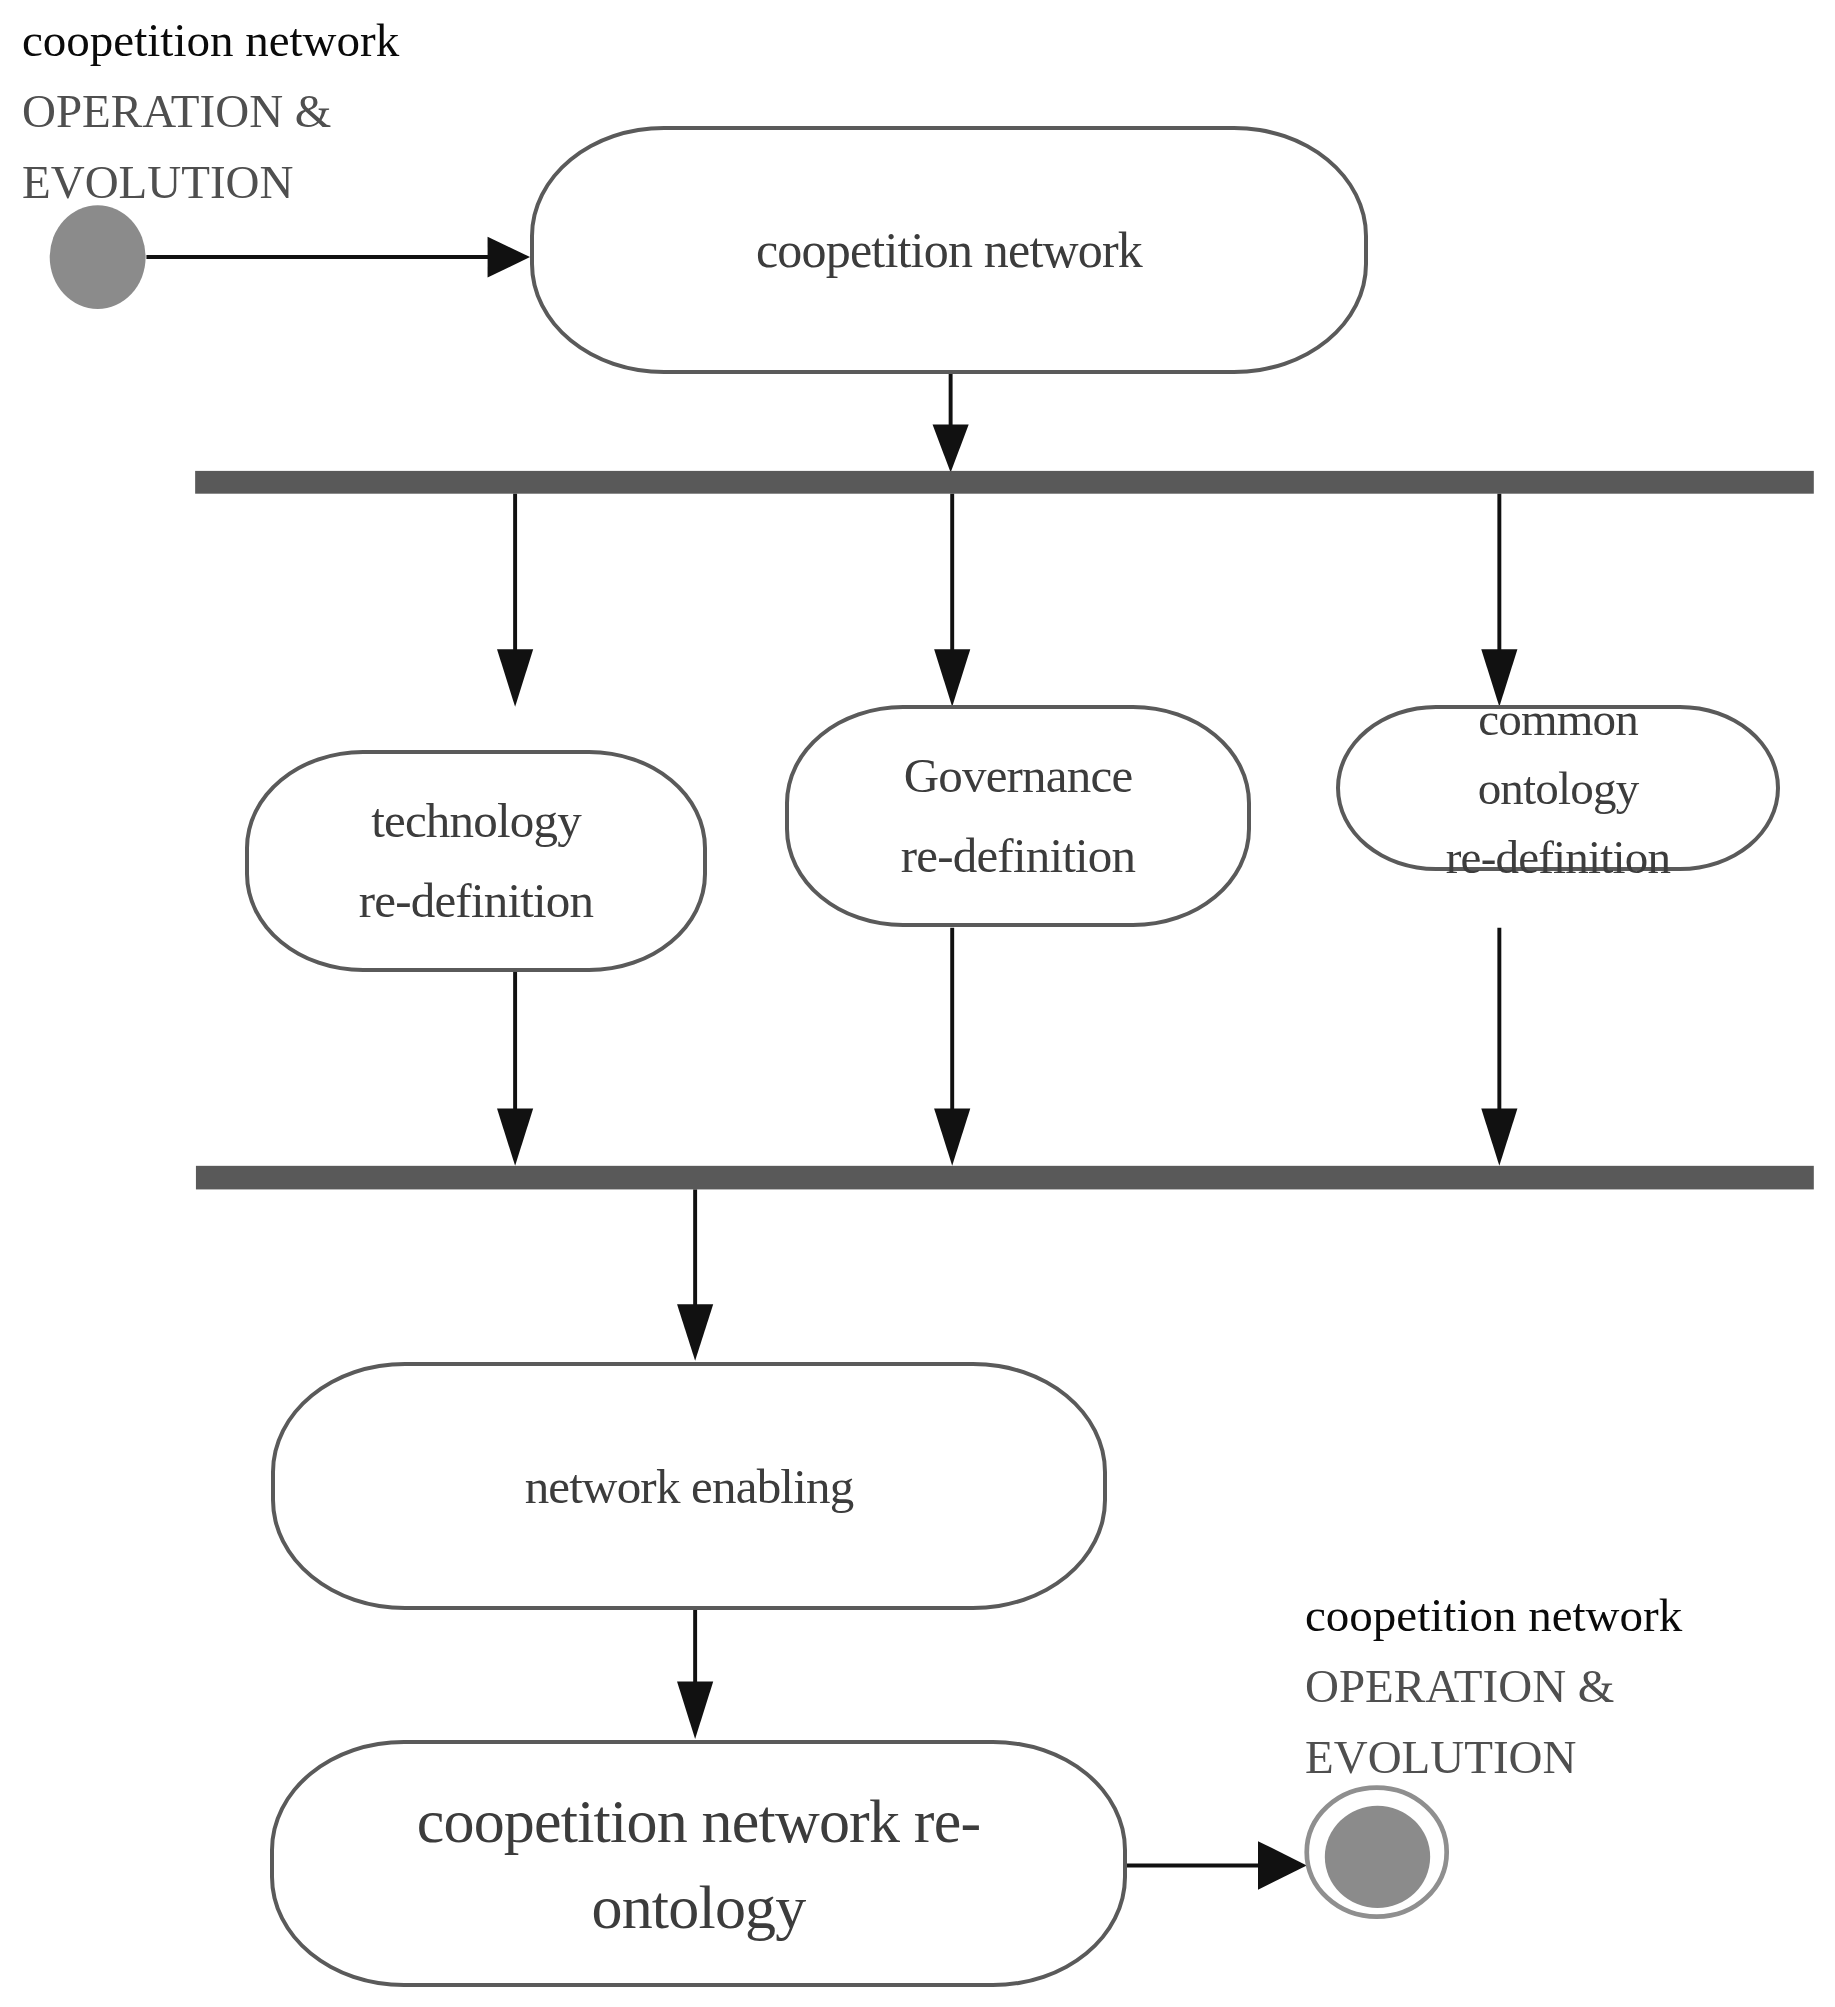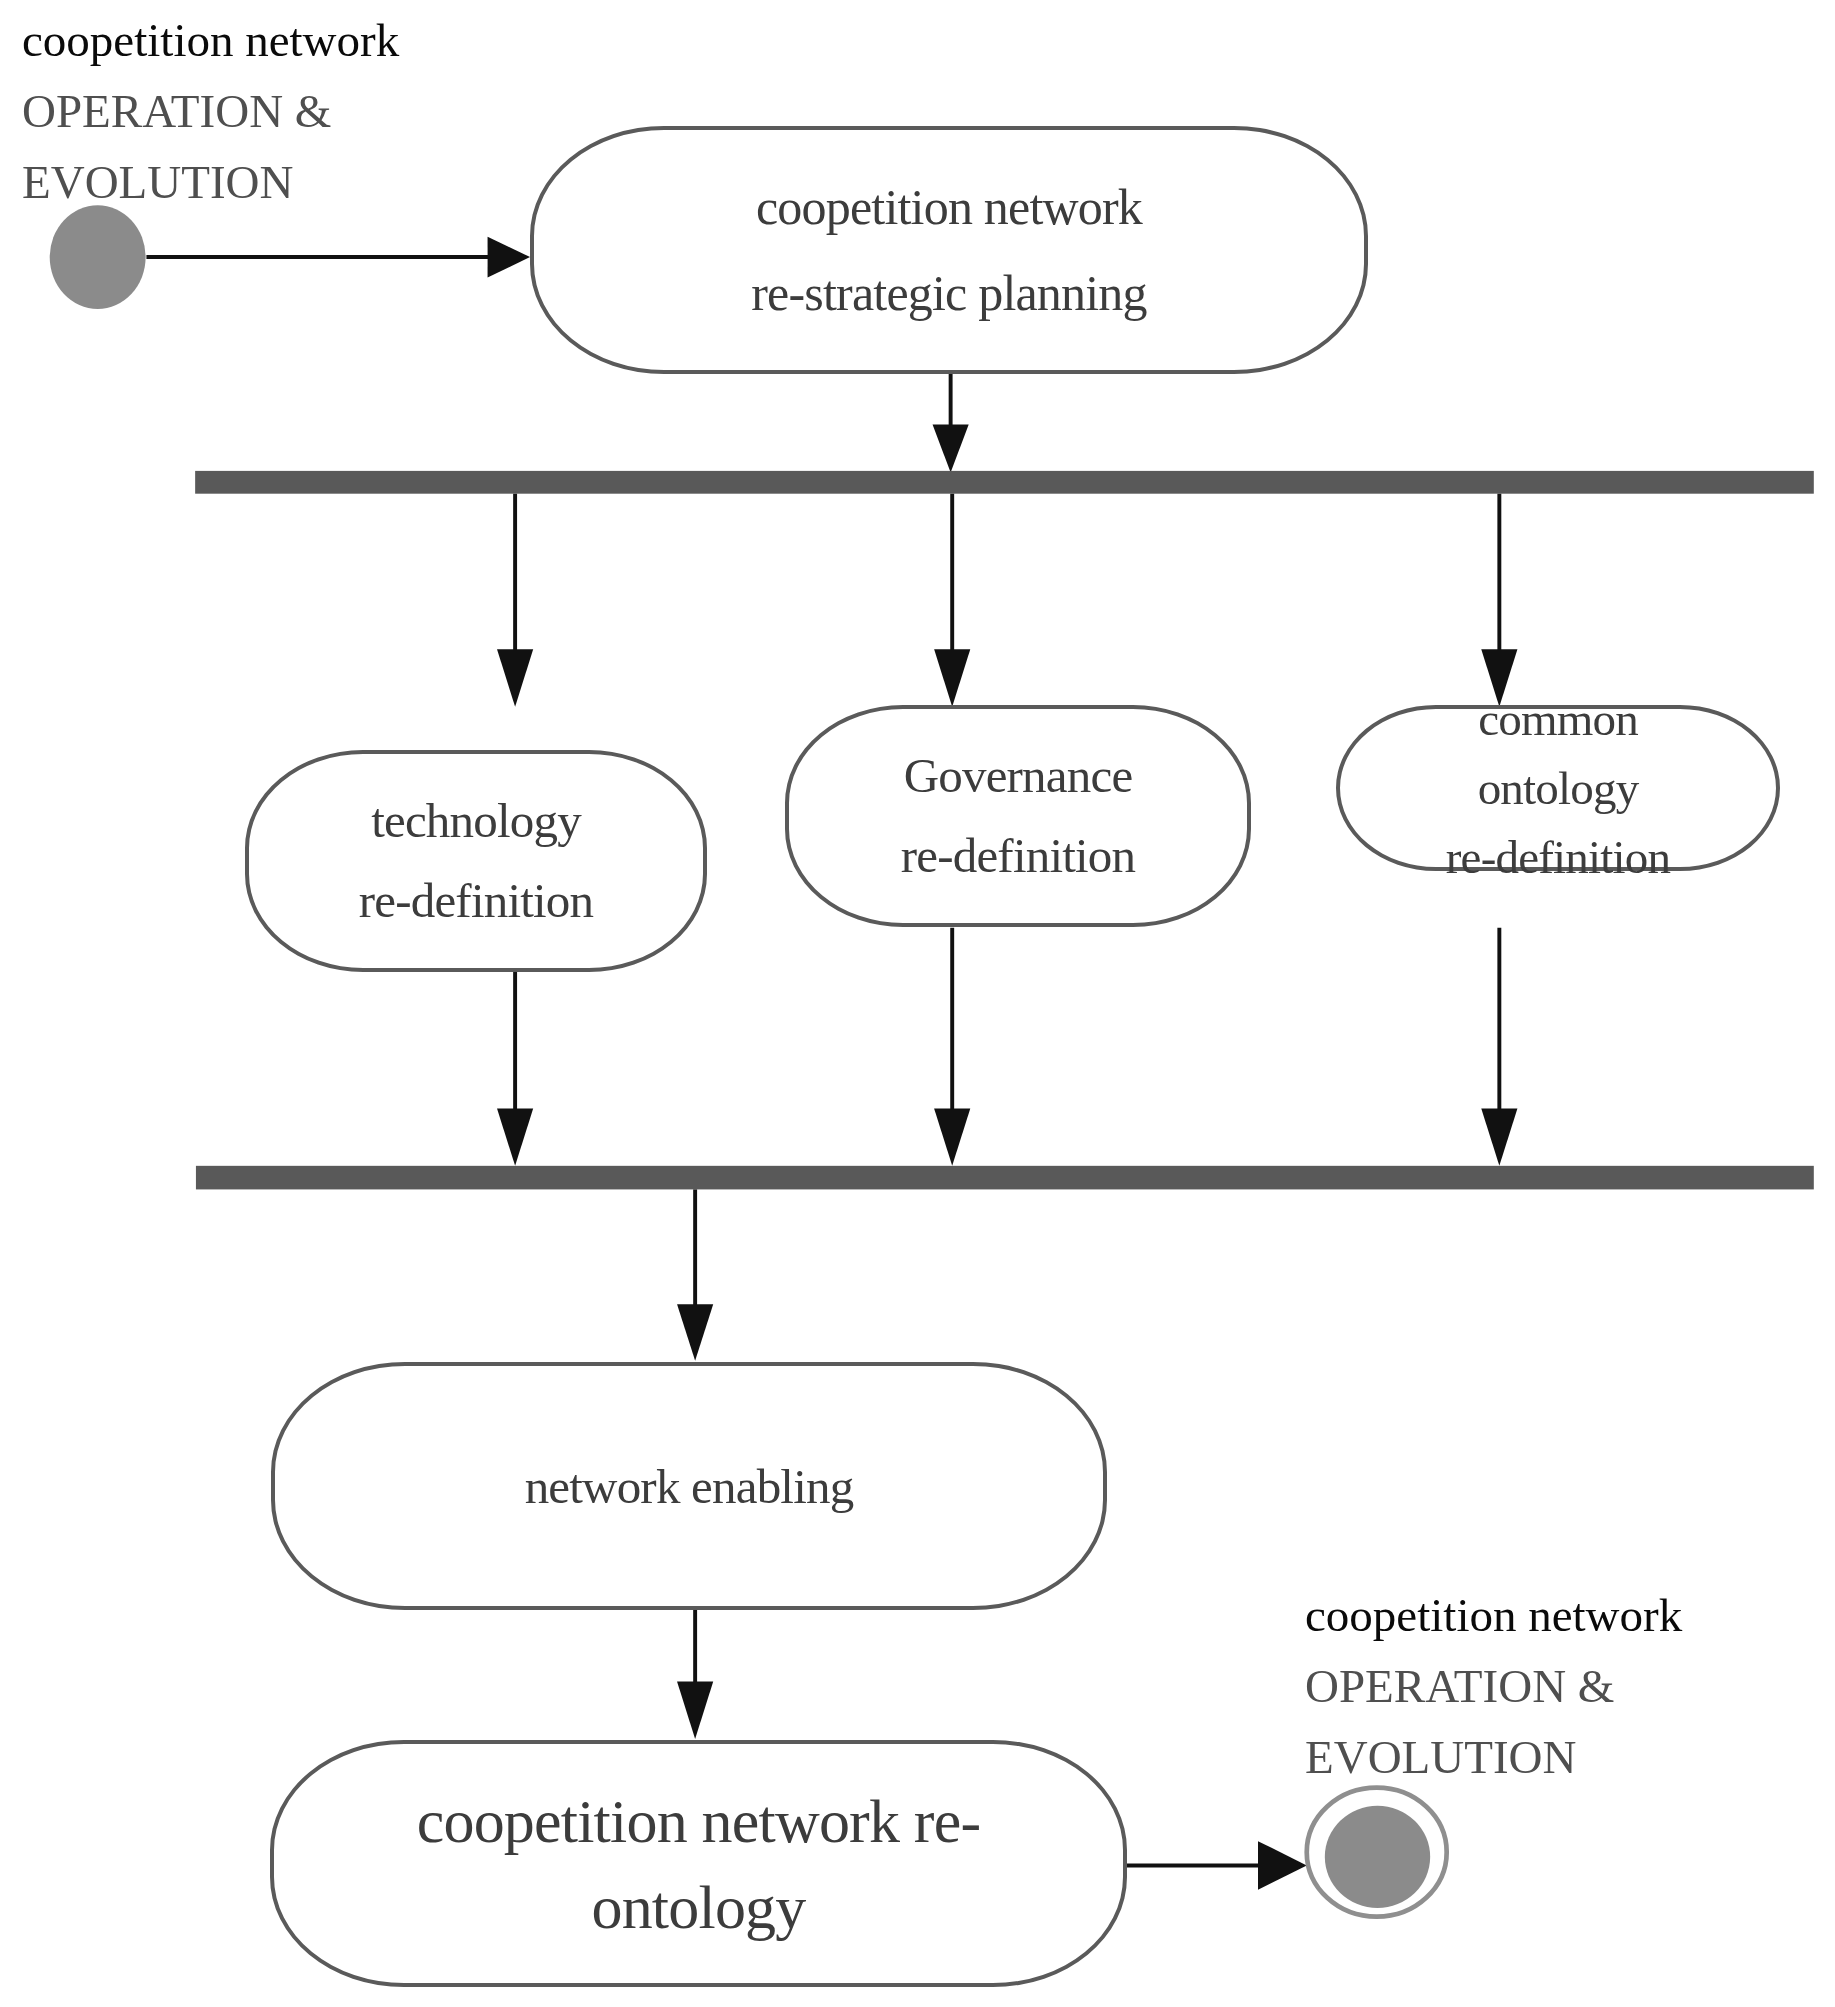--- a/index.html
+++ b/index.html
@@ -83,21 +83,20 @@
   </div>
 
   <div class="note" id="note-end">
     <div class="line-black">coopetition network</div>
     <div>OPERATION &amp;</div>
     <div>EVOLUTION</div>
   </div>
 
   <div class="activity" id="act-strategic">
     <div>coopetition network</div>
-    <div>re-strategic planning</div>
   </div>
 
   <div class="activity" id="act-technology">
     <div>technology</div>
     <div>re-definition</div>
   </div>
 
   <div class="activity" id="act-governance">
     <div>Governance</div>
     <div>re-definition</div>

